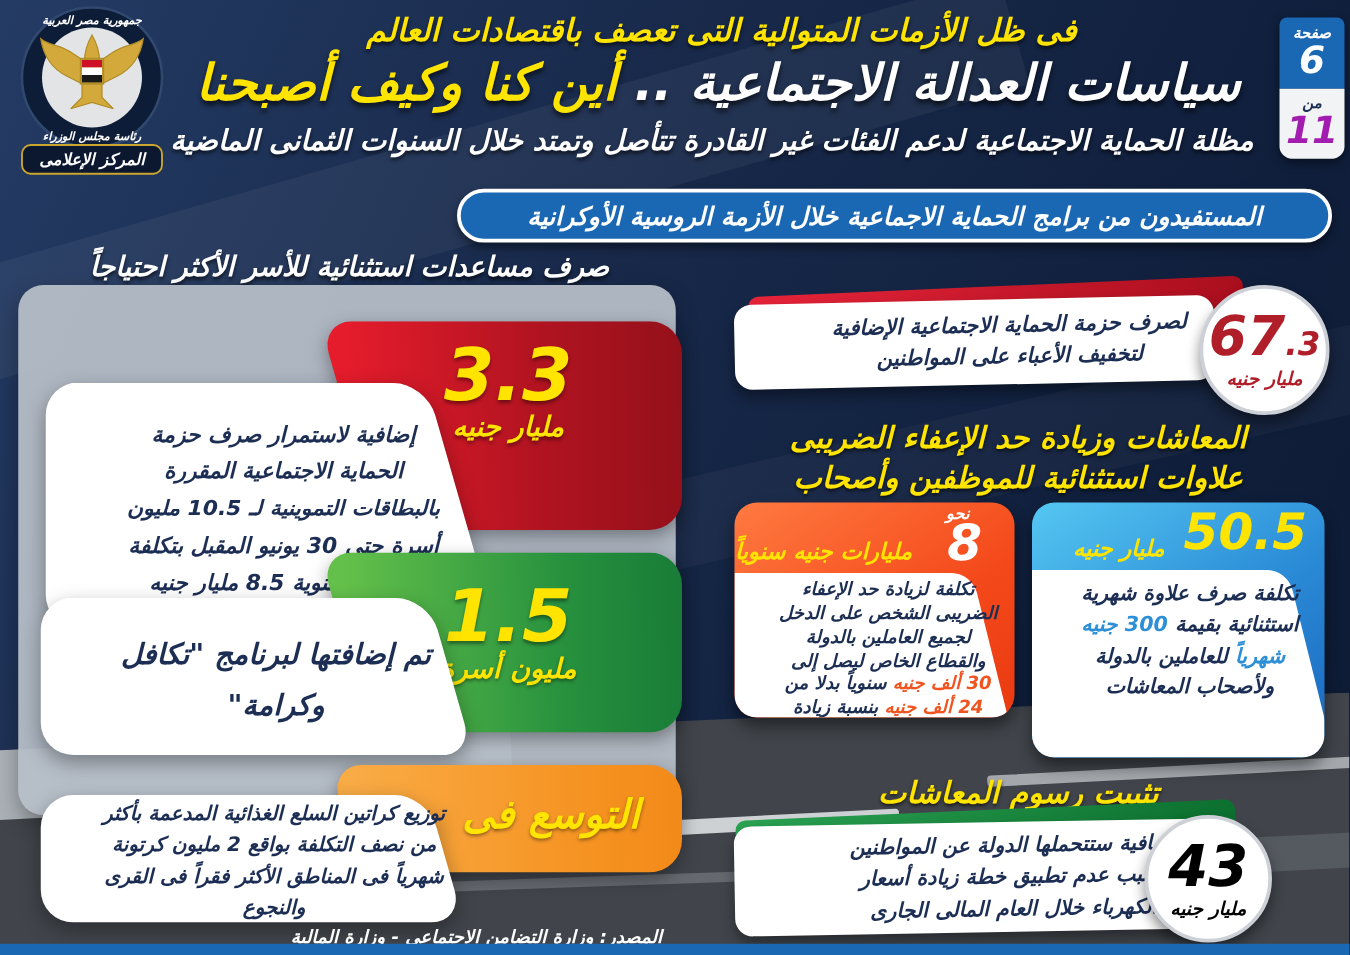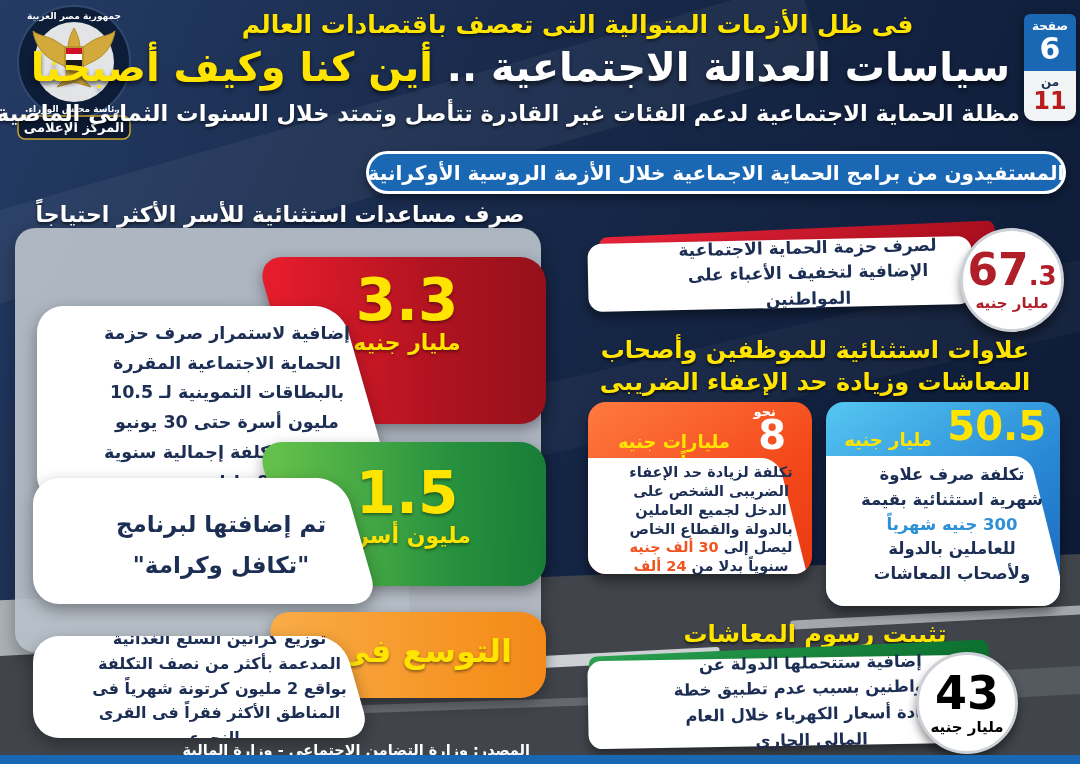--- a/index.html
+++ b/index.html
@@ -1,18 +1,18 @@
 <!DOCTYPE html>
 <html dir="rtl" lang="ar"><head>
 <meta charset="utf-8">
 <style>
   html,body{margin:0;padding:0;background:#0d1a33;}
   .stage{position:relative;width:1080px;height:764px;overflow:hidden;
          font-family:"DejaVu Sans",sans-serif;font-weight:bold;direction:rtl;
-         background:linear-gradient(115deg,#243b64 0%,#18294a 40%,#101f3c 75%,#0d1a33 100%);}
+         background:linear-gradient(115deg,#243b64 0%,#18294a 40%,#101f3c 75%,#0d1a33 100%);font-style:italic;}
   .ray{position:absolute;background:rgba(255,255,255,.05);pointer-events:none;}
   .ray1{left:-120px;top:110px;width:950px;height:90px;transform:rotate(-16deg);}
   .ray2{left:280px;top:330px;width:1000px;height:70px;transform:rotate(-13deg);opacity:.7;}
 
   
   .road{position:absolute;left:0;right:0;bottom:0;height:210px;background:#41454b;
         clip-path:polygon(0 22%,100% 0,100% 100%,0 100%);}
   .streak{position:absolute;border-radius:3px;}
   .streak1{left:-30px;top:36px;width:440px;height:56px;background:#b7bcc2;transform:rotate(-3deg);opacity:.9;}
   .streak2{left:290px;top:104px;width:430px;height:12px;background:#e8eaec;transform:rotate(-3deg);opacity:.85;}
@@ -29,21 +29,21 @@
           font-size:40px;white-space:nowrap;text-shadow:0 3px 4px rgba(0,0,0,.6);}
   .main-title .yellow{color:#ffe400;}
   .subtitle{position:absolute;left:120px;right:60px;top:100px;text-align:center;color:#fff;
           font-size:22.5px;white-space:nowrap;text-shadow:0 2px 3px rgba(0,0,0,.55);}
   .badge{position:absolute;left:1024px;top:14px;width:52px;filter:drop-shadow(0 3px 4px rgba(0,0,0,.5));}
   .badge-top{background:#1a67b4;border-radius:6px 6px 0 0;color:#fff;text-align:center;padding:5px 0 6px;}
   .badge-top .lbl{font-size:12px;display:block;}
   .badge-top .num{font-size:30px;display:block;line-height:1.05;}
   .badge-bottom{background:#f2f3f4;border-radius:0 0 10px 10px;text-align:center;padding:4px 0 7px;}
   .badge-bottom .lbl{font-size:12px;color:#1c2f55;display:block;}
-  .badge-bottom .num{font-size:24px;color:#b91c1c;display:block;line-height:1.05;}
+  .badge-bottom .num{font-size:30px;color:#a21caf;display:block;line-height:1.05;}
 
   .section-banner{position:absolute;left:366px;top:151px;width:700px;height:43px;background:#1a67b4;
           border:3px solid #fff;border-radius:26px;box-sizing:border-box;display:flex;align-items:center;
           justify-content:center;color:#fff;font-size:20px;white-space:nowrap;
           box-shadow:0 4px 8px rgba(0,0,0,.45);}
 
   
   .left-title{position:absolute;left:20px;top:202px;width:520px;text-align:center;color:#fff;
           font-size:22px;white-space:nowrap;text-shadow:0 2px 3px rgba(0,0,0,.6);}
   .panel{position:absolute;left:15px;top:228px;width:526px;height:424px;border-radius:20px;
@@ -204,22 +204,22 @@
   <div class="accent accent-red"></div>
   <div class="statbox statboxA">
     <span>لصرف حزمة الحماية الاجتماعية الإضافية لتخفيف الأعباء على المواطنين</span>
   </div>
   <div class="stat-circle circleA">
     <span class="num"><span>67</span><small>.3</small></span>
     <span class="unit">مليار جنيه</span>
   </div>
 
   <div class="r-title r-titleB">
+    <div>المعاشات وزيادة حد الإعفاء الضريبى</div>
     <div>علاوات استثنائية للموظفين وأصحاب</div>
-    <div>المعاشات وزيادة حد الإعفاء الضريبى</div>
   </div>
 
   <div class="card card-tax">
     <div class="card-head">
       <span class="tax-approx">نحو</span>
       <span class="tax-num">8</span>
       <span class="tax-unit">مليارات جنيه سنوياً</span>
     </div>
     <div class="card-bodywrap">
       <div class="card-body">

